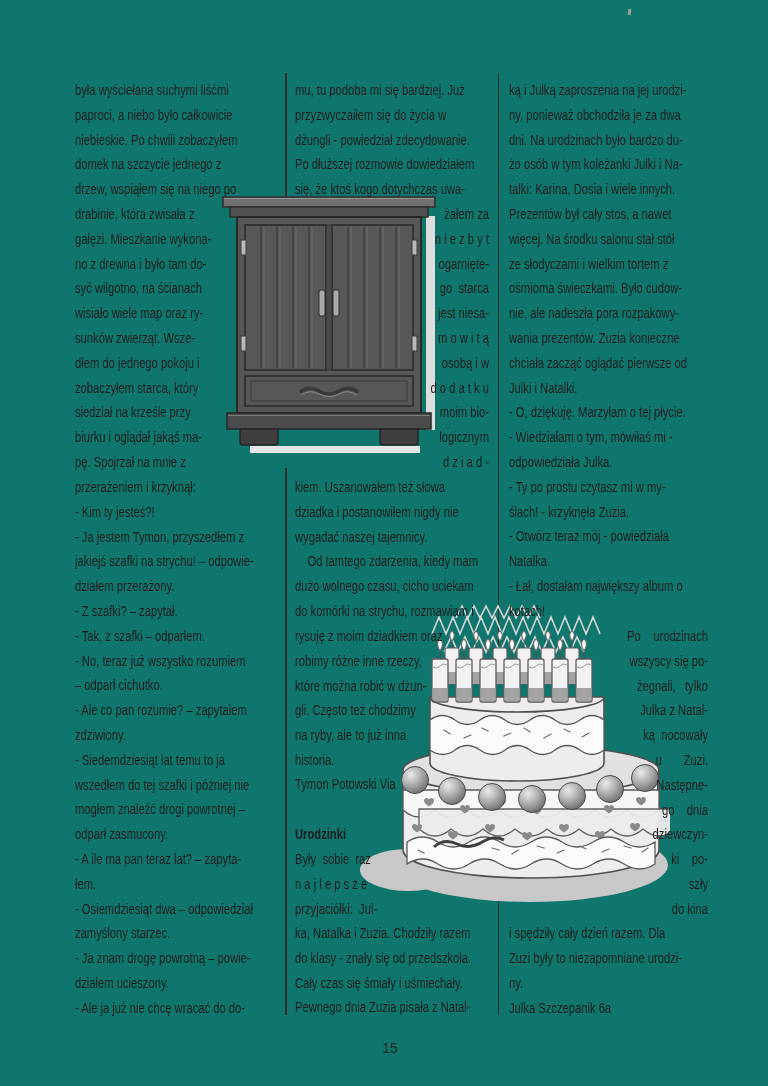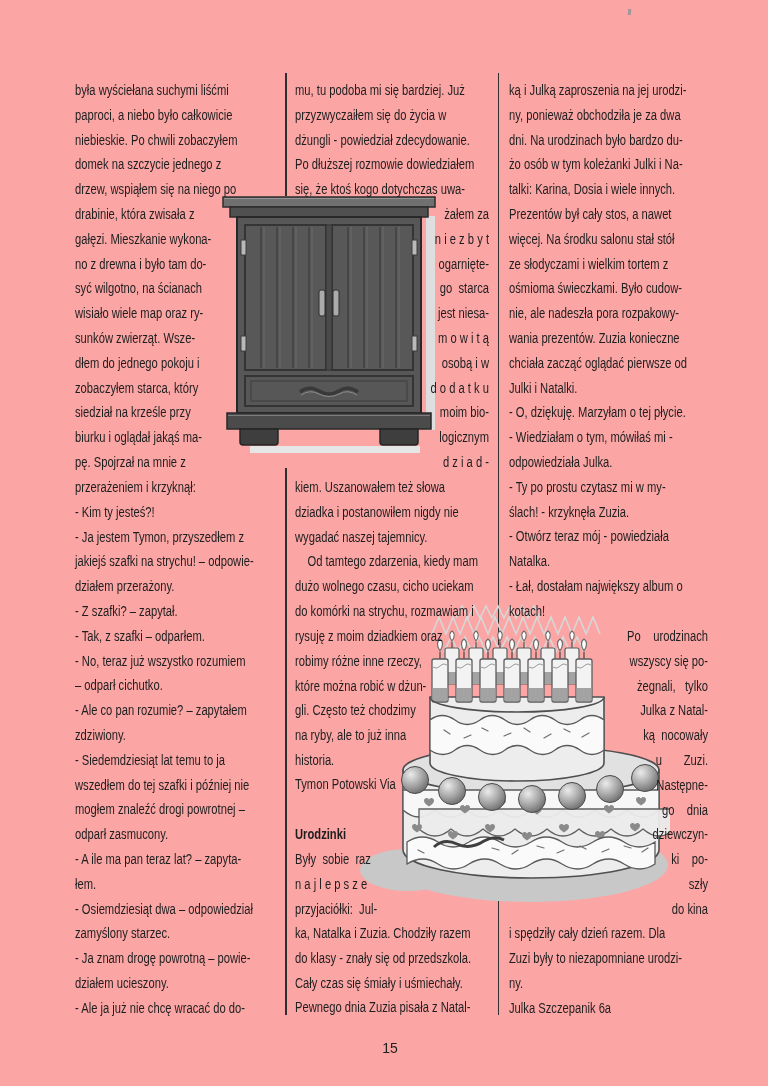--- a/index.html
+++ b/index.html
@@ -1,16 +1,16 @@
 <!DOCTYPE html>
 <html><head>
 <meta charset="utf-8">
 <style>
   html,body{margin:0;padding:0;background:#e8e8e8;}
-  .page{position:relative;width:768px;height:1086px;background:#fca5a5;overflow:hidden;
+  .page{position:relative;width:768px;height:1086px;background:#0f766e;overflow:hidden;
         font-family:"Liberation Sans",sans-serif;}
   .txt{position:absolute;font-size:14px;line-height:24.8px;color:#1e1e1e;white-space:pre;
        transform:scaleX(0.8);transform-origin:0 0;}
   .txt.rt{text-align:right;transform-origin:100% 0;}
   .txt.h{font-weight:700;}
   .vline{position:absolute;width:1.5px;background:#2f2f2f;}
   .pageno{position:absolute;font-size:14px;color:#1e1e1e;}
   .speck{position:absolute;width:3px;height:6px;background:#9a9a9a;transform:rotate(8deg);}
   svg{position:absolute;}
 </style>

